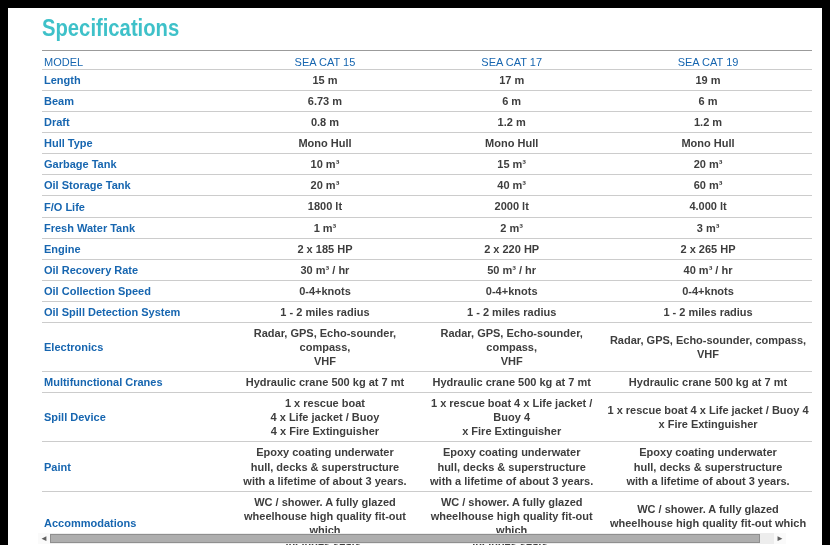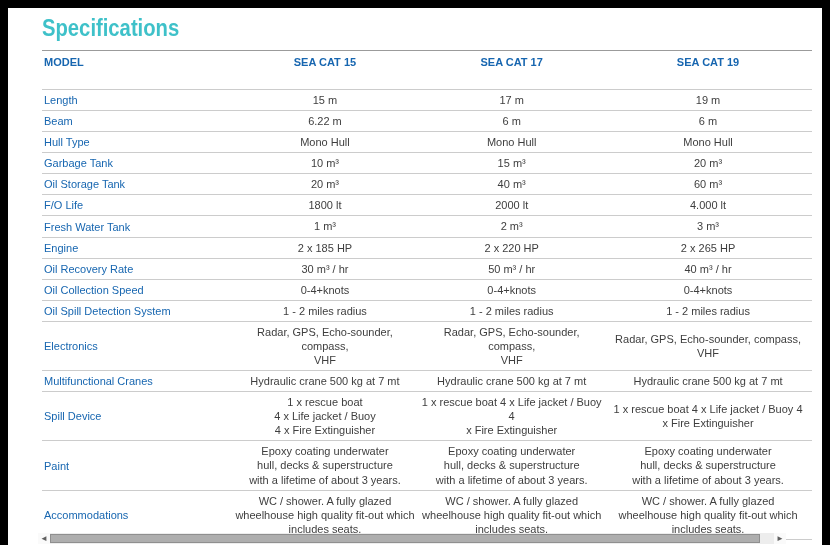--- a/index.html
+++ b/index.html
@@ -46,36 +46,37 @@
   table.spec col.c-1{width:24.5%;}
   table.spec col.c-2{width:24%;}
   table.spec col.c-3{width:27%;}
   table.spec th, table.spec td{
     border-bottom:1px solid var(--rowline);
     padding:3px 2px;
     vertical-align:middle;
   }
   table.spec thead th{
     color:var(--blue);
-    font-weight:bold;
+    font-weight:normal;
     text-align:center;
-    padding-top:5px;padding-bottom:21px;margin-left:48px;
+    padding-top:5px;padding-bottom:1px;margin-left:48px;
   }
   table.spec thead th.lbl{text-align:left;}
   table.spec tbody th.lbl{
     color:var(--blue);
-    font-weight:normal;
+    font-weight:bold;
     text-align:left;
     white-space:nowrap;
   }
   table.spec td{
     color:var(--cell);
     text-align:center;
     white-space:pre-line;
     line-height:1.28;
+    font-weight:bold;
   }
   
   .hscroll{
     position:absolute;
     left:30px;bottom:1px;
     width:748px;height:11px;
     display:flex;align-items:center;
     background:#fafafa;
   }
   .hscroll .arrow{
@@ -123,23 +124,29 @@
       </thead>
       <tbody>
           <tr>
             <th class="lbl">Length</th>
             <td>15 m</td>
             <td>17 m</td>
             <td>19 m</td>
           </tr>
           <tr>
             <th class="lbl">Beam</th>
-            <td>6.22 m</td>
+            <td>6.73 m</td>
             <td>6 m</td>
             <td>6 m</td>
+          </tr>
+          <tr>
+            <th class="lbl">Draft</th>
+            <td>0.8 m</td>
+            <td>1.2 m</td>
+            <td>1.2 m</td>
           </tr>
           <tr>
             <th class="lbl">Hull Type</th>
             <td>Mono Hull</td>
             <td>Mono Hull</td>
             <td>Mono Hull</td>
           </tr>
           <tr>
             <th class="lbl">Garbage Tank</th>
             <td>10 m³</td>

